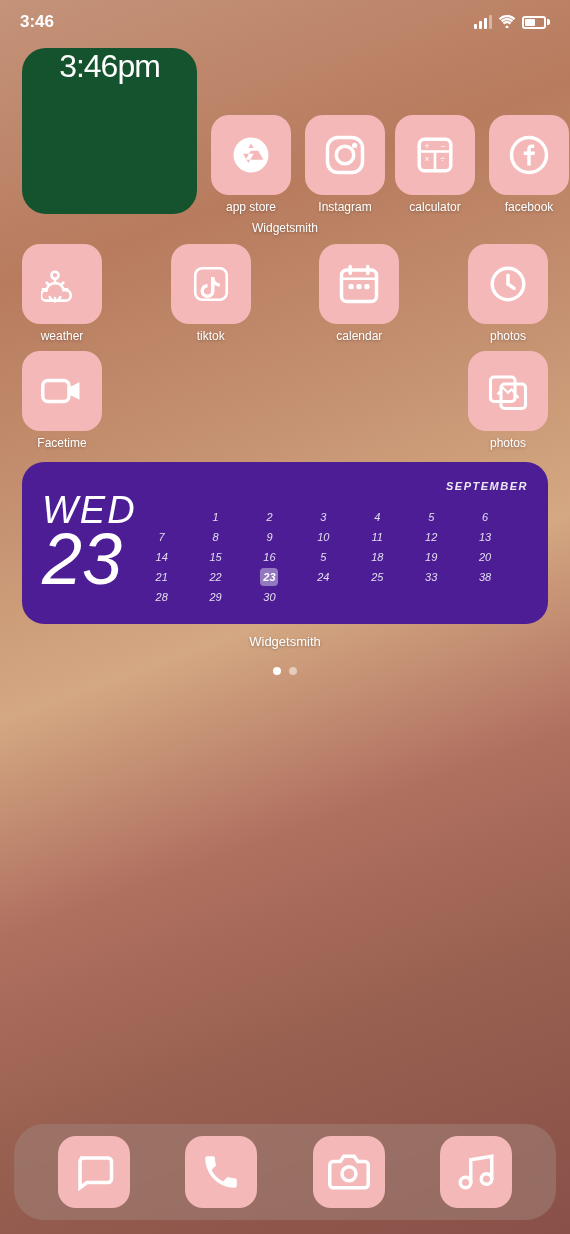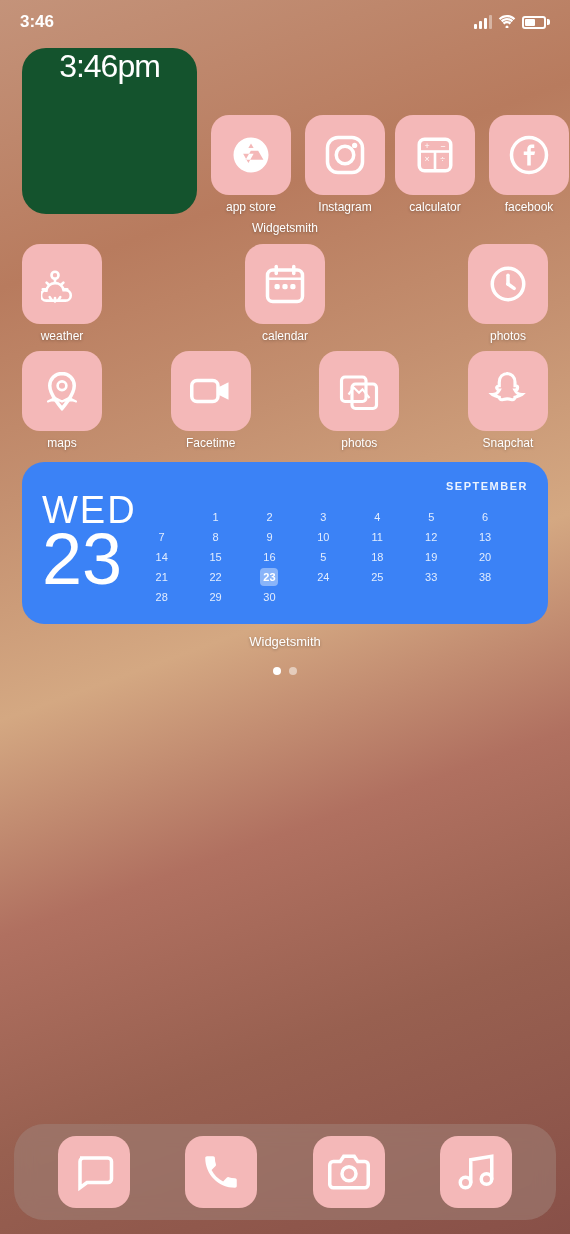--- a/index.html
+++ b/index.html
@@ -185,26 +185,27 @@
 
     
     .icon-row {
       display: flex;
       gap: 2px;
       justify-content: space-between;
     }
 
     
     .widget-calendar {
-      background: #3b82f6;
+      background: #4c1d95;
       border-radius: 22px;
       padding: 18px 20px;
       display: flex;
       gap: 16px;
       margin-top: 4px;
+      font-style: italic;
     }
 
     .cal-left {
       display: flex;
       flex-direction: column;
       justify-content: center;
     }
 
     .cal-day-name {
       font-size: 38px;
@@ -405,20 +406,29 @@
           <svg viewBox="0 0 24 24">
             <path d="M3 16.5A5 5 0 0 1 8 11.5a5 5 0 0 1 4.9 4H14a3 3 0 0 1 0 6H3a3 3 0 0 1 0-6z" fill="none" stroke="white" stroke-width="1.5"></path>
             <path d="M8 11V9M4.6 12.6l-1.4-1.4M11.4 12.6l1.4-1.4M3 15H1M13 15h2" stroke="white" stroke-width="1.5" stroke-linecap="round"></path>
             <circle cx="8" cy="7" r="2" fill="none" stroke="white" stroke-width="1.5"></circle>
             <path d="M5 19.5l1 1.5M8 20v2M11 19.5l-1 1.5" stroke="white" stroke-width="1.5" stroke-linecap="round"></path>
           </svg>
         </div>
         <span class="app-name">weather</span>
       </div>
 
+      <div class="app-item">
+        <div class="app-icon">
+          <svg viewBox="0 0 24 24">
+            <rect x="3" y="3" width="18" height="18" rx="4" fill="none" stroke="white" stroke-width="1.5"></rect>
+            <path d="M14 8c0 3 2 3.5 3 3.5v2c-1 0-2.3-.4-3-1.2V16a4 4 0 1 1-4-4v2a2 2 0 1 0 2 2V8h2z" fill="white"></path>
+          </svg>
+        </div>
+        <span class="app-name">tiktok</span>
+      </div>
 
       <div class="app-item">
         <div class="app-icon">
           <svg viewBox="0 0 24 24">
             <rect x="2" y="4" width="20" height="18" rx="3" fill="none" stroke="white" stroke-width="2"></rect>
             <line x1="7" y1="2" x2="7" y2="6" stroke="white" stroke-width="2" stroke-linecap="round"></line>
             <line x1="17" y1="2" x2="17" y2="6" stroke="white" stroke-width="2" stroke-linecap="round"></line>
             <line x1="2" y1="9" x2="22" y2="9" stroke="white" stroke-width="1.5"></line>
             <rect x="6" y="12" width="3" height="3" rx="1" fill="white"></rect>
             <rect x="10.5" y="12" width="3" height="3" rx="1" fill="white"></rect>
@@ -436,30 +446,20 @@
             <line x1="12" y1="12" x2="15.5" y2="14.5" stroke="white" stroke-width="2" stroke-linecap="round"></line>
             <circle cx="12" cy="12" r="1" fill="white"></circle>
           </svg>
         </div>
         <span class="app-name">photos</span>
       </div>
     </div>
 
     <div class="icon-row">
 
-      <div class="app-item">
-        <div class="app-icon">
-          <svg viewBox="0 0 24 24">
-            <path d="M12 2C8.13 2 5 5.13 5 9c0 5.25 7 13 7 13s7-7.75 7-13c0-3.87-3.13-7-7-7z" fill="none" stroke="white" stroke-width="2"></path>
-            <circle cx="12" cy="9" r="2.5" fill="none" stroke="white" stroke-width="1.5"></circle>
-            <path d="M4 18l4-2 4 2 4-2 4 2" stroke="white" stroke-width="1.2" stroke-linecap="round"></path>
-          </svg>
-        </div>
-        <span class="app-name">maps</span>
-      </div>
 
       <div class="app-item">
         <div class="app-icon">
           <svg viewBox="0 0 24 24">
             <rect x="1" y="6" width="15" height="12" rx="3" fill="none" stroke="white" stroke-width="2"></rect>
             <path d="M16 10l6-3v10l-6-3V10z" fill="white"></path>
           </svg>
         </div>
         <span class="app-name">Facetime</span>
       </div>
@@ -468,28 +468,20 @@
         <div class="app-icon">
           <svg viewBox="0 0 24 24">
             <rect x="2" y="4" width="14" height="14" rx="2" fill="none" stroke="white" stroke-width="1.8"></rect>
             <rect x="8" y="8" width="14" height="14" rx="2" fill="none" stroke="white" stroke-width="1.8"></rect>
             <polyline points="6,14 9,10 12,13 14,11 18,16" stroke="white" stroke-width="1.2" fill="none"></polyline>
           </svg>
         </div>
         <span class="app-name">photos</span>
       </div>
 
-      <div class="app-item">
-        <div class="app-icon">
-          <svg viewBox="0 0 24 24">
-            <path d="M12 2c-3 0-5 2-5 5v2c-.5 0-1.5.5-1.5 1s.5 1.5 1.5 1.5c-.5 1-2 2.5-4 2.5.5.5 2.5 1 4 1.5 0 .5.5 1.5 1.5 1.5.5 0 1.5-.5 3-.5s2.5.5 3 .5c1 0 1.5-1 1.5-1.5 1.5-.5 3.5-1 4-1.5-2 0-3.5-1.5-4-2.5 1 0 1.5-.5 1.5-1.5s-1-1-1.5-1V7c0-3-2-5-5-5z" fill="none" stroke="white" stroke-width="1.8"></path>
-          </svg>
-        </div>
-        <span class="app-name">Snapchat</span>
-      </div>
     </div>
 
     <div class="widget-calendar">
       <div class="cal-left">
         <div class="cal-day-name">WED</div>
         <div class="cal-date">23</div>
       </div>
       <div class="cal-right">
         <div class="cal-month">SEPTEMBER</div>
         <div class="cal-grid" id="cal-grid">

